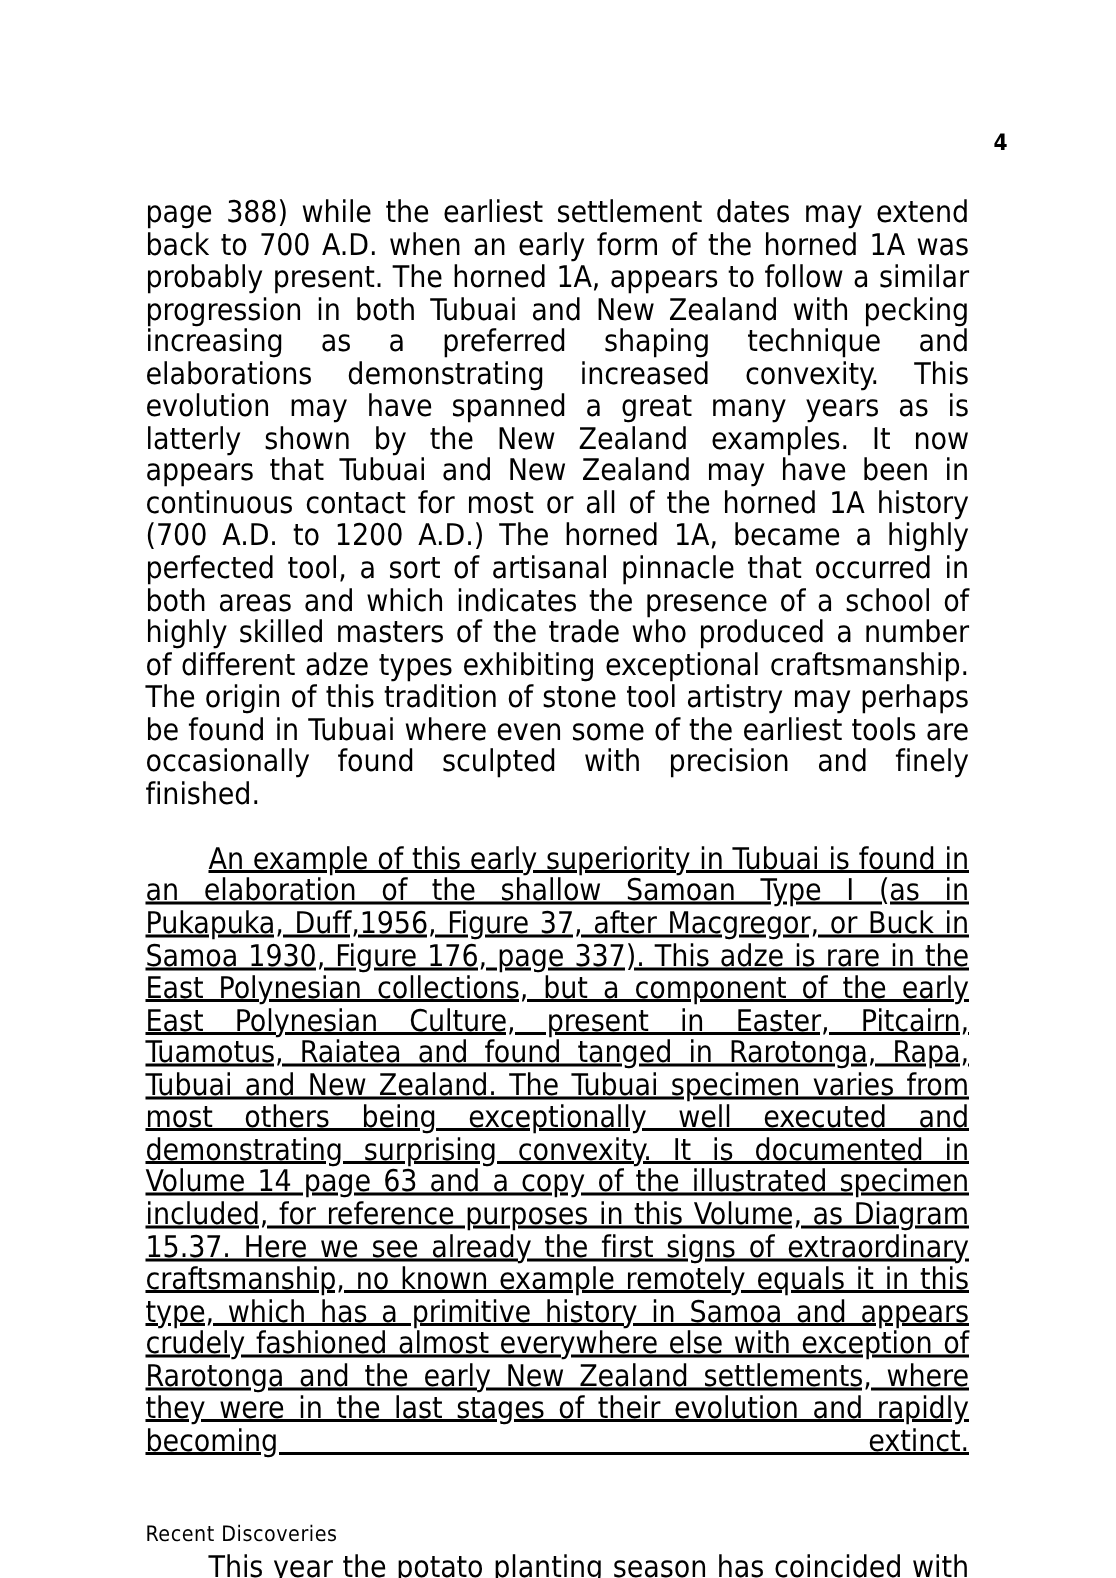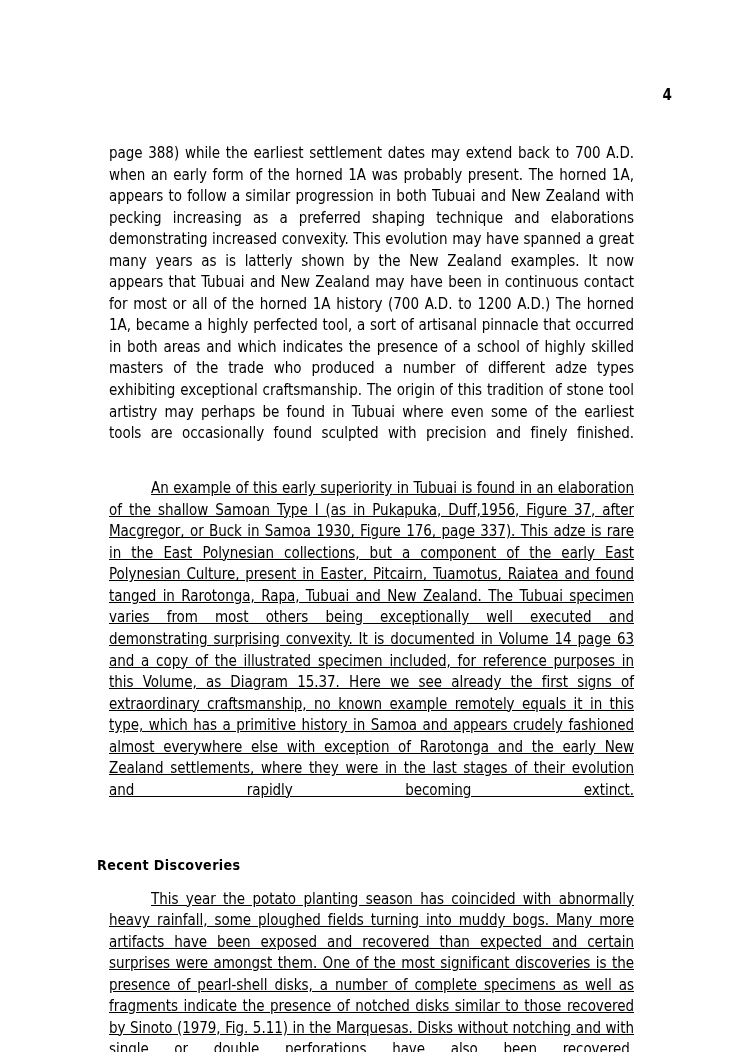--- a/index.html
+++ b/index.html
@@ -29,43 +29,43 @@
     letter-spacing: 0.2px;
     line-height: 1;
   }
   .content {
     position: absolute;
     left: 97px;
     top: 131px;
     width: 549px;
   }
   .para {
-    margin: 12px;
+    margin: 0;
     text-align: justify;
     text-justify: inter-word;
-    font-size: 15px;
+    font-size: 20px;
     line-height: 21.55px;
     letter-spacing: -0.05px;
     word-spacing: 0.1px;
     -webkit-font-smoothing: none;
     font-stretch: condensed;
   }
   .para.indent {
     text-indent: 42px;
     text-decoration: underline;
   }
   .para + .para {
     margin-top: 0;
   }
   .section-heading {
     margin: 0;
     padding-top: 20px;
     font-size: 14.2px;
     line-height: 21.55px;
-    font-weight: bold;
+    font-weight: normal;
     letter-spacing: 0.35px;
     text-align: left;
     font-stretch: condensed;
   }
   
   .para:after {
     content: "";
     display: inline-block;
     width: 100%;
   }

